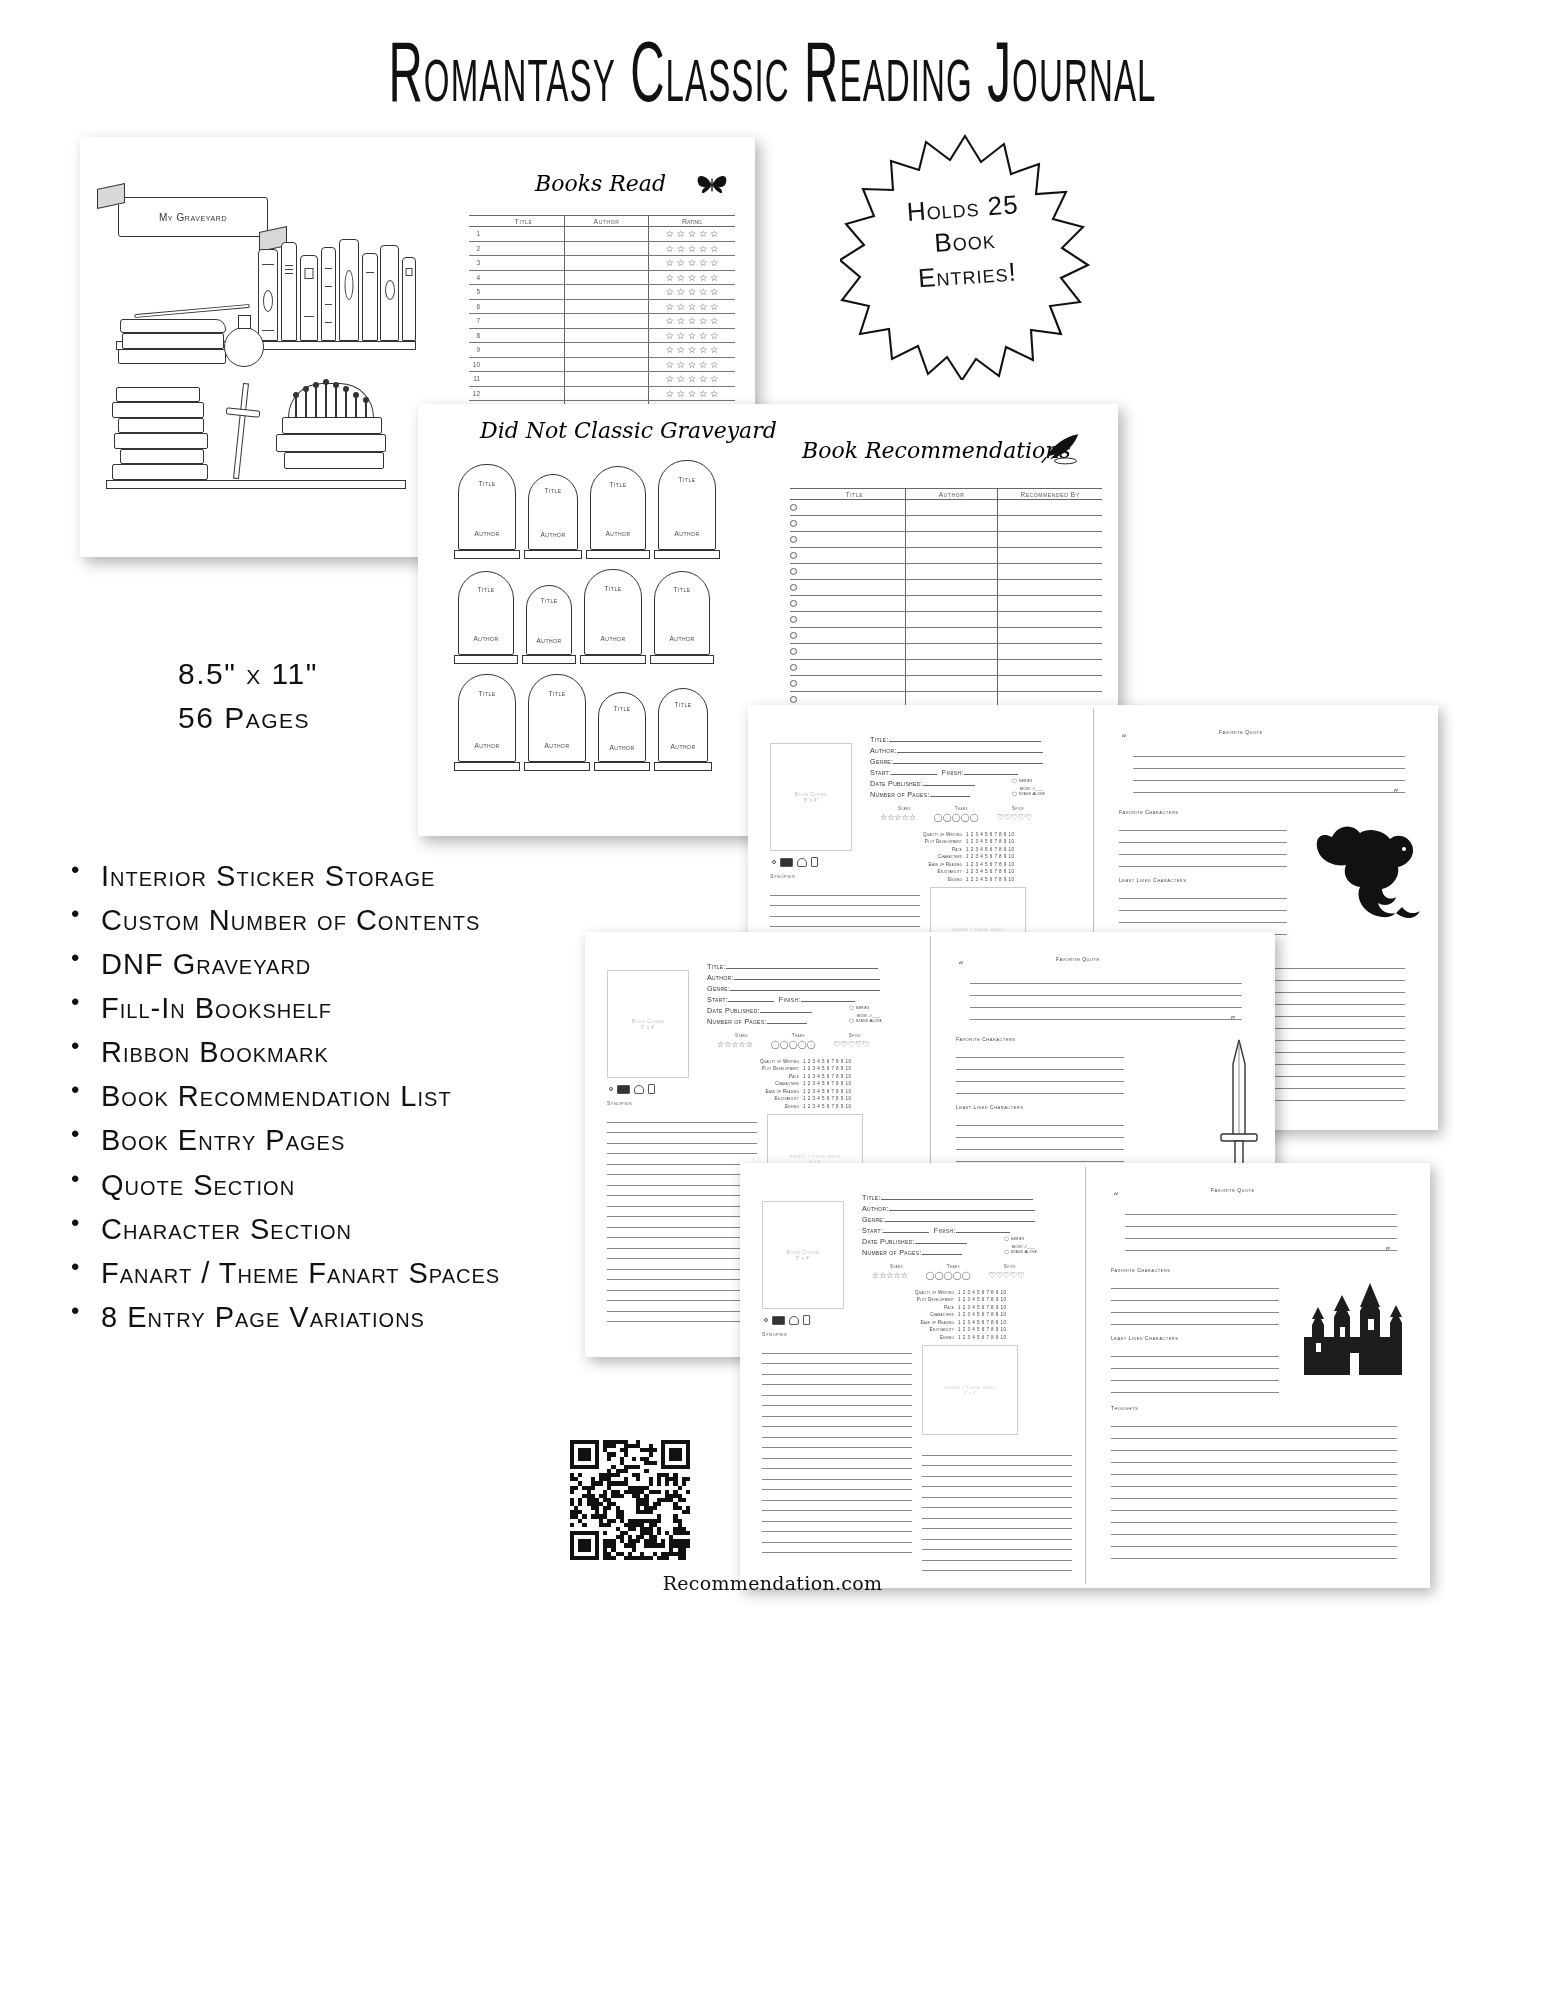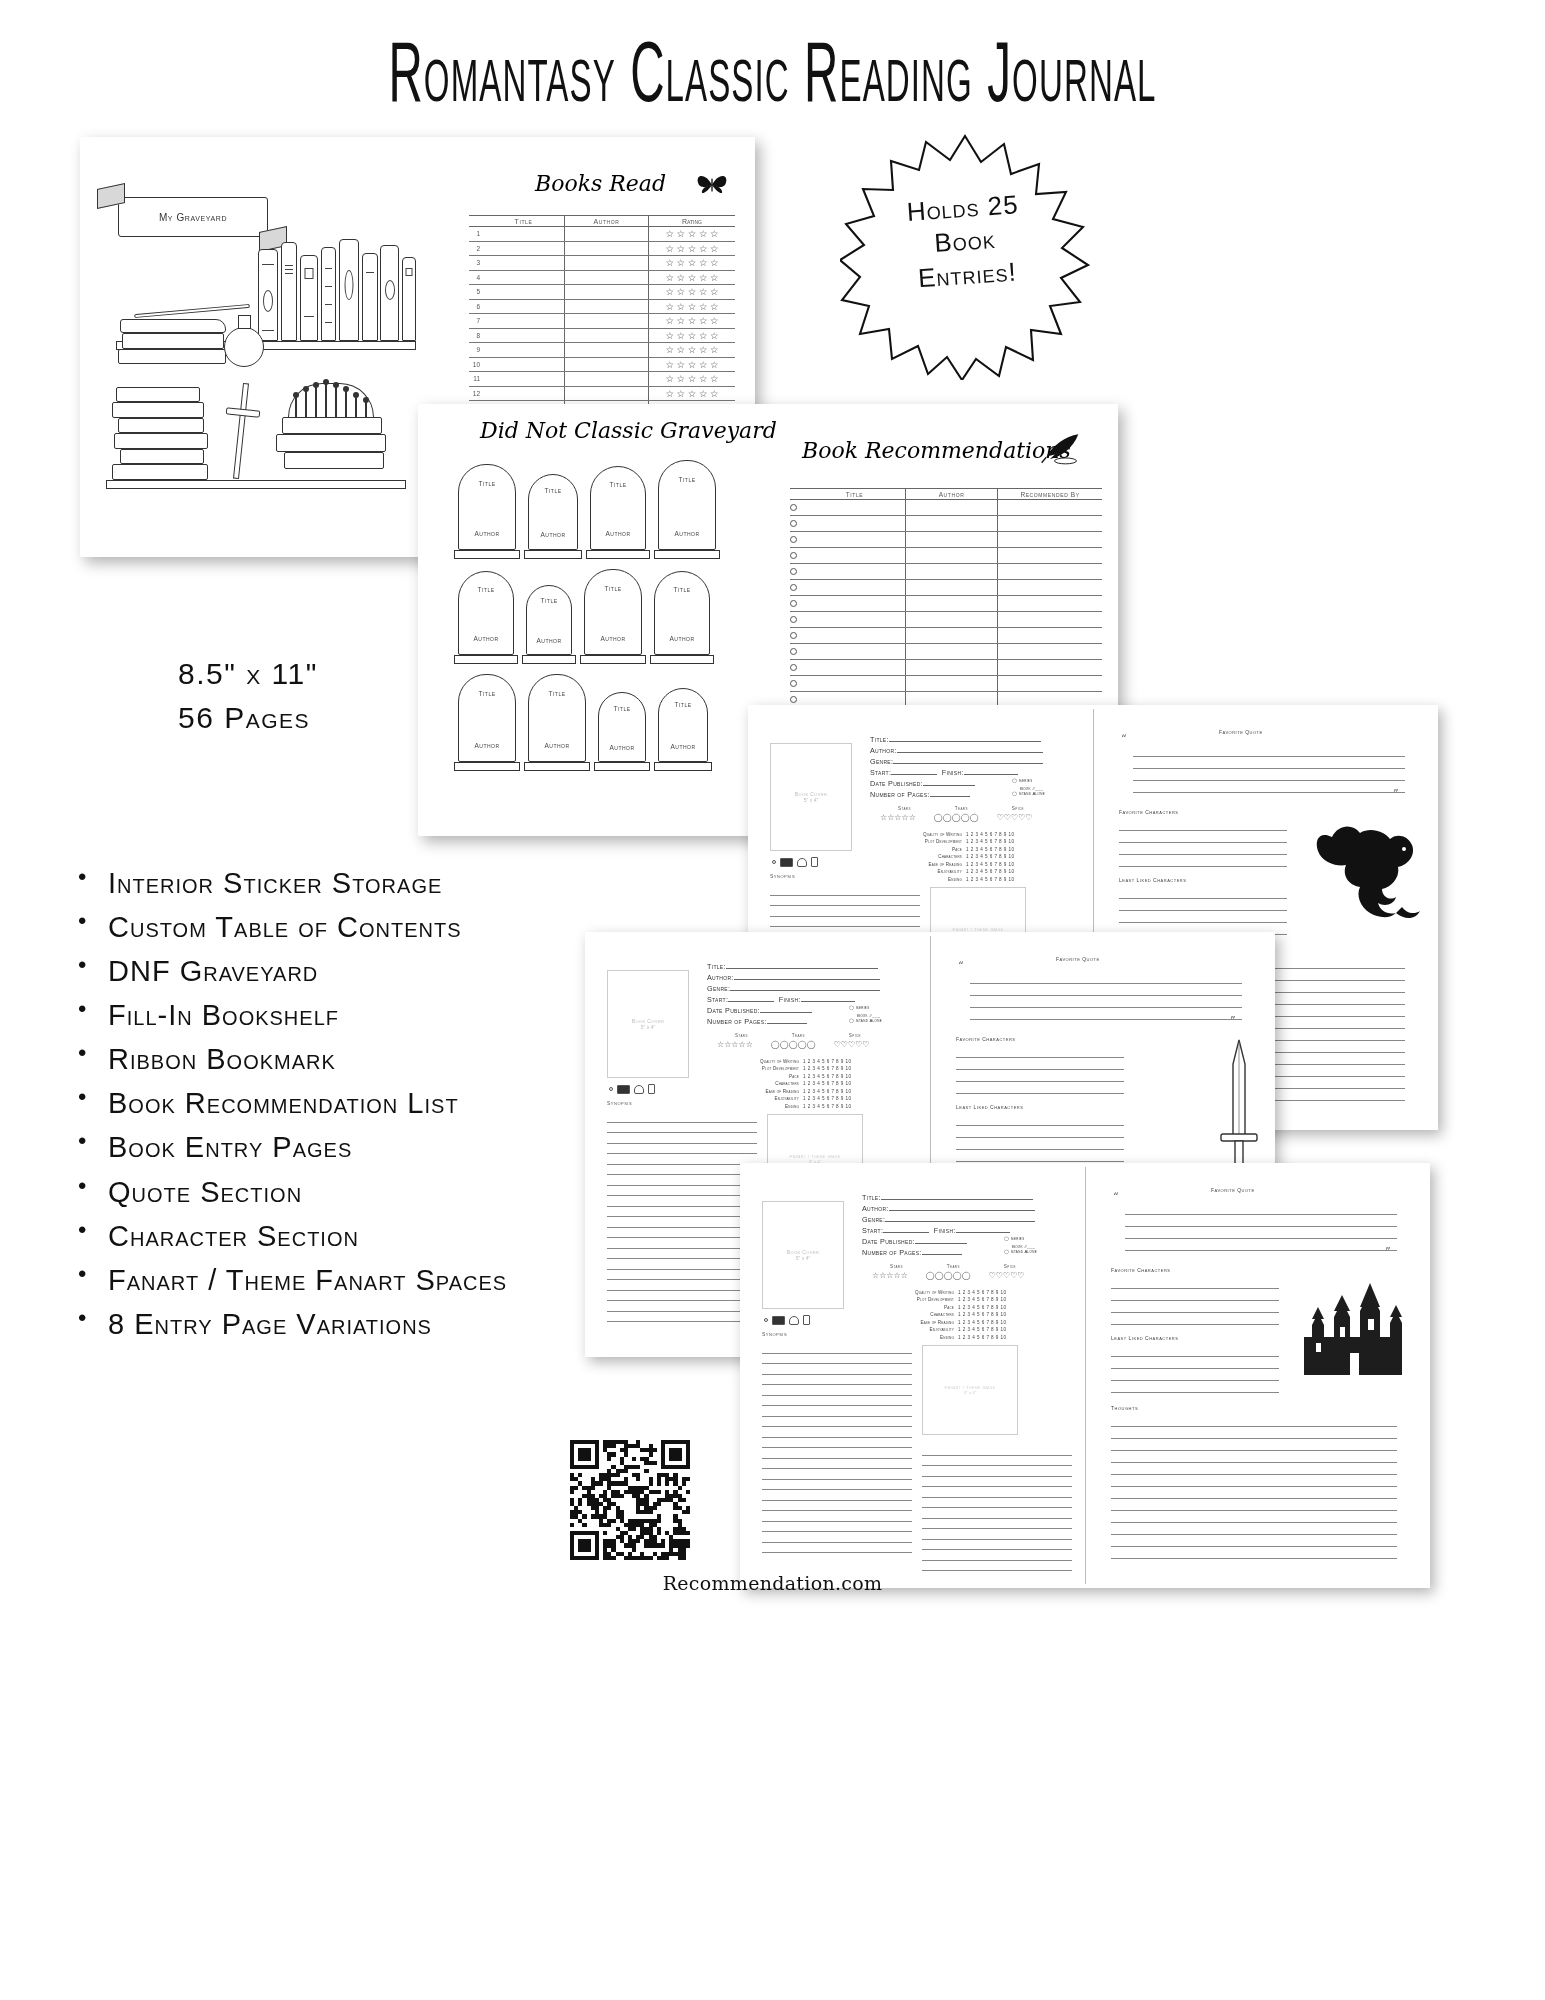--- a/index.html
+++ b/index.html
@@ -99,21 +99,21 @@
   
   #burst { position:absolute; left:840px; top:132px; width:250px; height:248px; }
   .burst-txt { position:absolute; left:0; right:0; top:60px; text-align:center;
     font-size:26px; line-height:1.28; color:#111; transform:rotate(-4deg);
     font-variant:small-caps; letter-spacing:1px; }
 
   
   .spec { position:absolute; left:178px; top:652px; font-size:30px; line-height:1.45;
           font-variant:small-caps; letter-spacing:1.5px; color:#111; font-weight:300; }
   .features { position:absolute; left:48px; top:845px; width:620px;
-              font-size:29px; line-height:1.52; list-style:none; margin:16px; padding:0; color:#111; font-weight:300; }
+              font-size:29px; line-height:1.52; list-style:none; margin:9px; padding:0; color:#111; font-weight:300; }
   .features li { font-variant:small-caps; letter-spacing:1px; position:relative; padding-left:44px; white-space:nowrap; }
   .features li:before { content:"\2022"; position:absolute; left:14px; top:-2px; font-size:24px; }
 
   
   .spread { position:absolute; background:#fff; box-shadow:4px 5px 13px rgba(0,0,0,.30); }
   .spread .spine { position:absolute; top:4px; bottom:4px; left:50%; width:0; border-left:1px solid #bbb; }
   .ep-left, .ep-right { position:absolute; top:0; bottom:0; }
   .ep-left { left:0; width:50%; } .ep-right { right:0; width:50%; }
 
   .cover-box { position:absolute; border:1px solid #ccc; display:flex; flex-direction:column;
@@ -516,21 +516,21 @@
   </div>
 </div>
 
 <div class="spec">
   <div>8.5" x 11"</div>
   <div>56 Pages</div>
 </div>
 
 <ul class="features" id="features">
     <li>Interior Sticker Storage</li>
-    <li>Custom Table of Contents</li>
+    <li>Custom Number of Contents</li>
     <li>DNF Graveyard</li>
     <li>Fill-In Bookshelf</li>
     <li>Ribbon Bookmark</li>
     <li>Book Recommendation List</li>
     <li>Book Entry Pages</li>
     <li>Quote Section</li>
     <li>Character Section</li>
     <li>Fanart / Theme Fanart Spaces</li>
     <li>8 Entry Page Variations</li>
   </ul>

